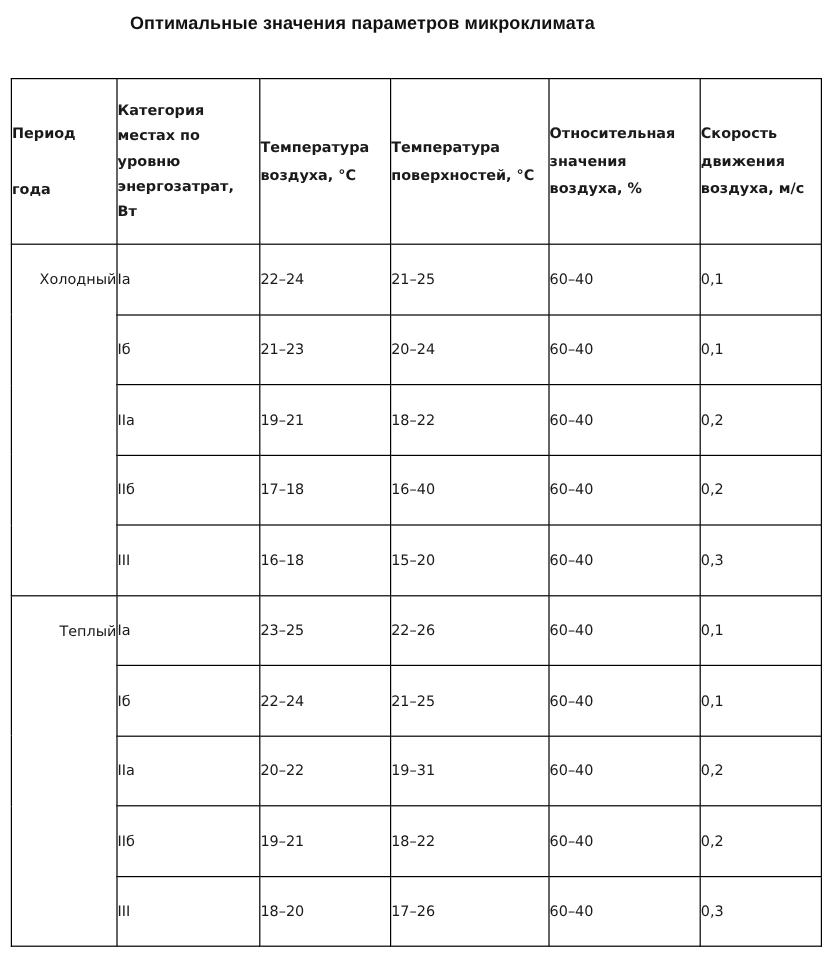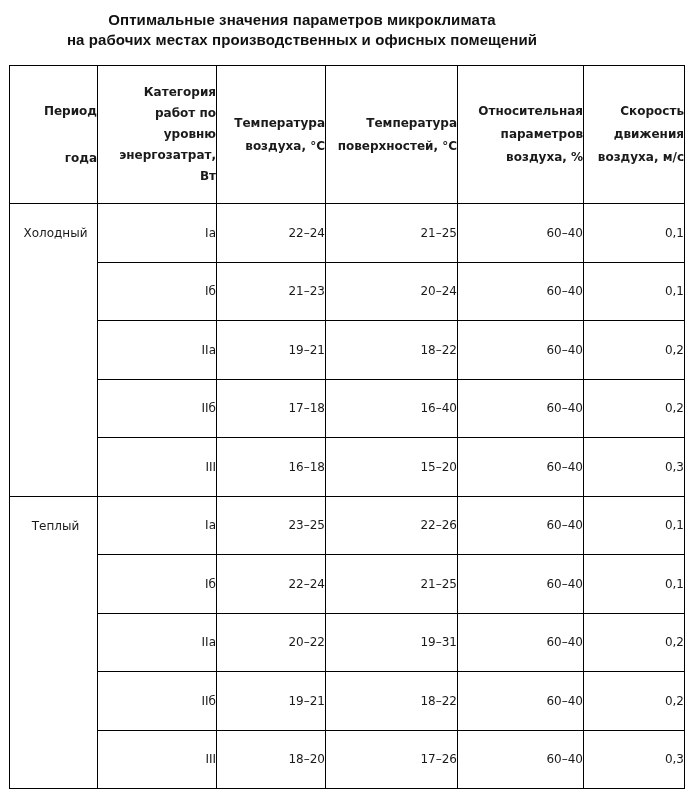--- a/index.html
+++ b/index.html
@@ -4,70 +4,69 @@
 <style>
   html, body { margin:0; padding:0; background:#ffffff; }
   body { width:688px; height:803px; position:relative; overflow:hidden;
          font-family:"DejaVu Sans", sans-serif; color:#1a1a1a; }
   .title { position:absolute; left:0; top:10px; width:604px; text-align:center;
            font-family:"Liberation Sans", sans-serif; font-weight:bold; font-size:15px;
            line-height:20px; color:#111; letter-spacing:0.1px; }
   .title div { white-space:nowrap; }
   table { position:absolute; left:9px; top:65px; border-collapse:collapse;
           table-layout:fixed; width:675px; }
-  td, th { border:1.5px solid #000; padding:0; font-size:12px; text-align:right;
+  td, th { border:1.5px solid #000; padding:0; font-size:12px; text-align:left;
            vertical-align:middle; }
   th { font-weight:bold; height:137px; line-height:23px; font-size:12px; }
   th span { display:block; }
   td { height:57.5px; }
-  td.period { text-align:center; vertical-align:top; padding:22px 0 0 4px; font-size:12px; }
+  td.period { text-align:right; vertical-align:top; padding:22px 0 0 4px; font-size:12px; }
   col.c0 { width:88px; } col.c1 { width:119px; } col.c2 { width:109px; }
   col.c3 { width:132px; } col.c4 { width:126px; } col.c5 { width:101px; }
 </style>
 </head>
 <body>
 
 <div class="title">
   <div>Оптимальные значения параметров микроклимата</div>
-  <div>на рабочих местах производственных и офисных помещений</div>
 </div>
 
 <table>
   <colgroup>
     <col class="c0">
       <col class="c1">
       <col class="c2">
       <col class="c3">
       <col class="c4">
       <col class="c5">
   </colgroup>
   <thead>
     <tr>
       <th>
         <span>Период</span>
         <span style="margin-top:24px">года</span>
       </th>
       <th style="line-height:21px">
         <span>Категория</span>
-        <span>работ по</span>
+        <span>местах по</span>
         <span>уровню</span>
         <span>энергозатрат,</span>
         <span>Вт</span>
       </th>
       <th>
         <span>Температура</span>
         <span>воздуха, °С</span>
       </th>
       <th>
         <span>Температура</span>
         <span>поверхностей, °С</span>
       </th>
       <th>
         <span>Относительная</span>
-        <span>параметров</span>
+        <span>значения</span>
         <span>воздуха, %</span>
       </th>
       <th>
         <span>Скорость</span>
         <span>движения</span>
         <span>воздуха, м/с</span>
       </th>
     </tr>
   </thead>
   <tbody>

